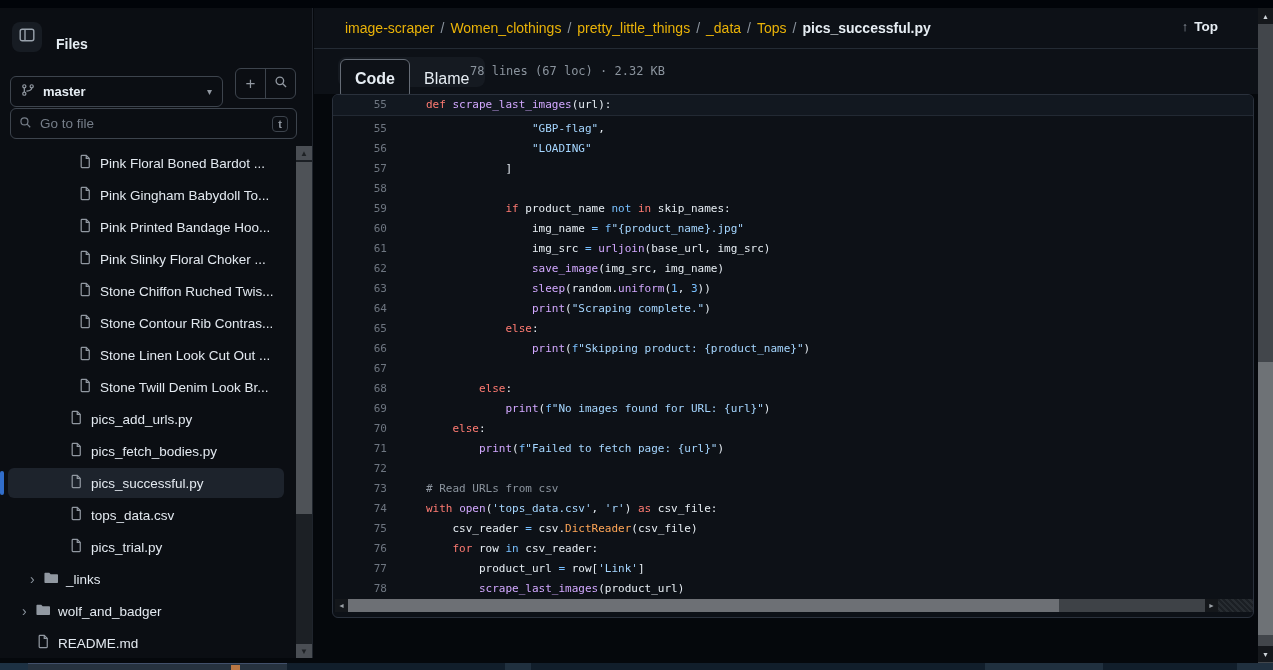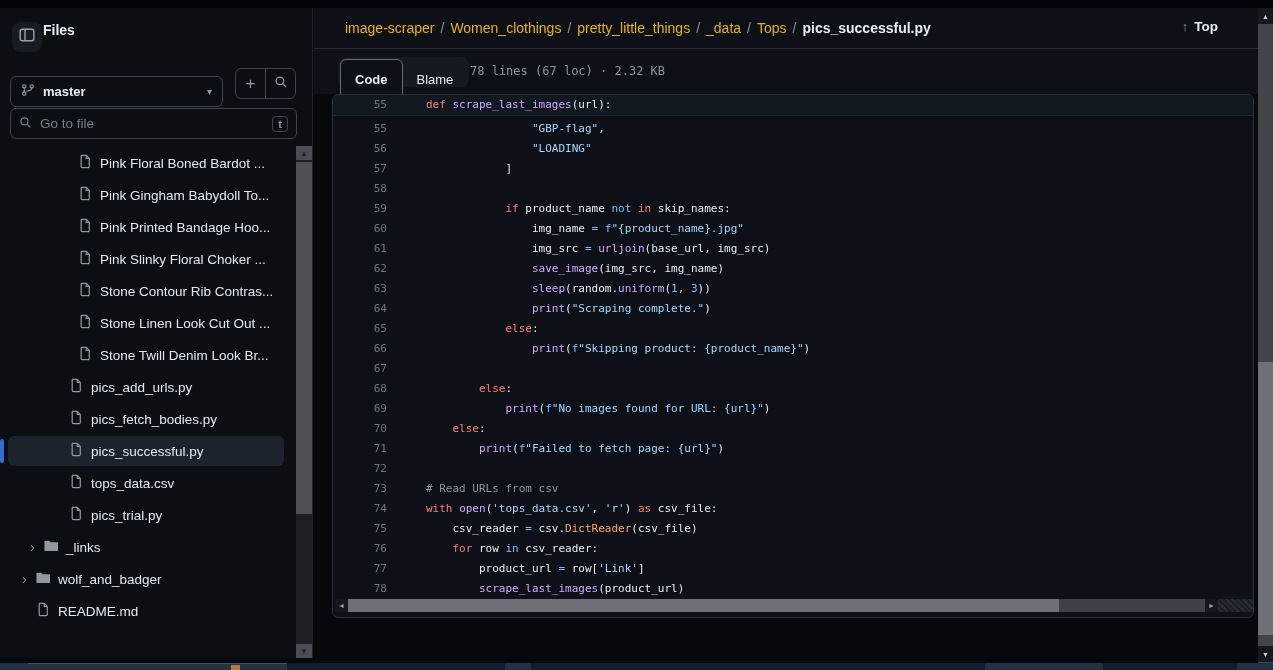--- a/index.html
+++ b/index.html
@@ -6,21 +6,21 @@
   html,body { width:1273px; height:670px; overflow:hidden; background:#05080c;
     font-family:"Liberation Sans", sans-serif; }
   .abs { position:absolute; }
   #stage { position:relative; width:1273px; height:670px; }
 
   
   #top-band { left:0; top:0; width:1273px; height:8px; background:#010409; z-index:9; }
 
   
   #sidebar { left:0; top:8px; width:313px; height:650px; background:#0b0e13; border-right:1px solid #1f242c; }
-  .files-header { position:absolute; left:12px; top:14px; display:flex; align-items:flex-start; gap:1px; }
+  .files-header { position:absolute; left:12px; top:14px; display:flex; align-items:flex-end; gap:14px; }
   .collapse-btn { width:30px; height:30px; border-radius:8px; background:#171c23; display:flex; align-items:center; justify-content:center; cursor:pointer; }
   .files-title { font-size:14px; font-weight:bold; color:#e6edf3; }
   .branch-btn { position:absolute; left:10px; top:60px; width:213px; height:31px; border:1px solid #3d444d; border-radius:6px;
     display:flex; align-items:center; padding:0 10px; gap:8px; color:#e6edf3; cursor:pointer;margin-top:8px; }
   .branch-label { font-size:13px; font-weight:bold; flex:1; }
   .caret { color:#9198a1; font-size:10px; }
   .mini-group { position:absolute; left:235px; top:60px; width:61px; height:31px; border:1px solid #3d444d; border-radius:6px; display:flex; }
   .mini-cell { flex:1; display:flex; align-items:center; justify-content:center; color:#9198a1; font-size:17px; cursor:pointer; }
   .mini-cell + .mini-cell { border-left:1px solid #3d444d; }
   .goto-box { position:absolute; left:10px; top:100px; width:287px; height:31px; border:1px solid #3d444d; border-radius:6px;
@@ -51,21 +51,21 @@
   .crumbs { position:absolute; left:31px; top:12px; font-size:14px; white-space:nowrap; }
   .crumb-link { color:#eab308; font-weight:400; cursor:pointer; }
   .crumb-sep { color:#8b949e; margin:0 6px; }
   .crumb-current { color:#e6edf3; font-weight:600; }
   .top-btn { position:absolute; right:40px; top:11px; display:flex; gap:6px; align-items:center; color:#e6edf3;
     font-size:13.5px; font-weight:600; cursor:pointer; }
   .top-arrow { color:#9ba3ad; font-size:13px; }
   .main-divider { position:absolute; left:0; top:40px; width:944px; height:1px; background:#242b34; }
   .toolbar { position:absolute; left:0; top:41px; width:944px; height:45px; background:#0d1117; }
   .tabs { position:absolute; left:24px; top:8px; height:30px; background:#151a21; border-radius:8px; display:flex; padding:2px; }
-  .tab { height:40px; padding:2px 14px; display:flex; align-items:center; border-radius:6px; font-size:13px; color:#e6edf3; cursor:pointer; }
+  .tab { height:40px; padding:2px 14px; display:flex; align-items:center; border-radius:6px; font-size:16px; color:#e6edf3; cursor:pointer; }
   .tab.active { background:#0d1117; border:1px solid #656c76; font-weight:bold; }
   .file-info { position:absolute; left:156px; top:15px; font-family:"DejaVu Sans Mono", monospace; font-size:12px; color:#8b949e; }
   .copilot { position:absolute; left:369px; top:13px; display:flex; align-items:center; gap:7px; color:#e6edf3;
     font-size:12.5px; font-weight:600; cursor:pointer; }
   .btn-group { position:absolute; top:50px; height:28px; border:1px solid #343b45; border-radius:6px; background:#14181e; display:flex; overflow:hidden; }
   .grp-cell { display:flex; align-items:center; justify-content:center; color:#c9d1d9; cursor:pointer; }
   .grp-cell + .grp-cell { border-left:1px solid #343b45; }
   #raw-group { right:125px; width:93px; }
   #edit-group { right:61px; width:57px; }
   .raw-label { font-size:12px; font-weight:600; padding:0 10px; }
@@ -186,20 +186,27 @@
               <path d="M8.8 1.5v3.2H12" fill="none" stroke="#9198a1" stroke-width="1.3"></path>
             </svg></span>
           <span class="tree-label">Pink Printed Bandage Hoo...</span>
         </div>
         <div class="tree-row" style="padding-left: 70px;">
           <span><svg width="15" height="15" viewBox="0 0 16 16">
               <path d="M4.2 1.5h4.6l3.2 3.2v9a.8.8 0 0 1-.8.8H4.2a.8.8 0 0 1-.8-.8V2.3a.8.8 0 0 1 .8-.8z" fill="none" stroke="#9198a1" stroke-width="1.3"></path>
               <path d="M8.8 1.5v3.2H12" fill="none" stroke="#9198a1" stroke-width="1.3"></path>
             </svg></span>
           <span class="tree-label">Pink Slinky Floral Choker ...</span>
+        </div>
+        <div class="tree-row" style="padding-left: 70px;">
+          <span><svg width="15" height="15" viewBox="0 0 16 16">
+              <path d="M4.2 1.5h4.6l3.2 3.2v9a.8.8 0 0 1-.8.8H4.2a.8.8 0 0 1-.8-.8V2.3a.8.8 0 0 1 .8-.8z" fill="none" stroke="#9198a1" stroke-width="1.3"></path>
+              <path d="M8.8 1.5v3.2H12" fill="none" stroke="#9198a1" stroke-width="1.3"></path>
+            </svg></span>
+          <span class="tree-label">Stone Chiffon Ruched Twis...</span>
         </div>
         <div class="tree-row" style="padding-left: 70px;">
           <span><svg width="15" height="15" viewBox="0 0 16 16">
               <path d="M4.2 1.5h4.6l3.2 3.2v9a.8.8 0 0 1-.8.8H4.2a.8.8 0 0 1-.8-.8V2.3a.8.8 0 0 1 .8-.8z" fill="none" stroke="#9198a1" stroke-width="1.3"></path>
               <path d="M8.8 1.5v3.2H12" fill="none" stroke="#9198a1" stroke-width="1.3"></path>
             </svg></span>
           <span class="tree-label">Stone Contour Rib Contras...</span>
         </div>
         <div class="tree-row" style="padding-left: 70px;">
           <span><svg width="15" height="15" viewBox="0 0 16 16">

